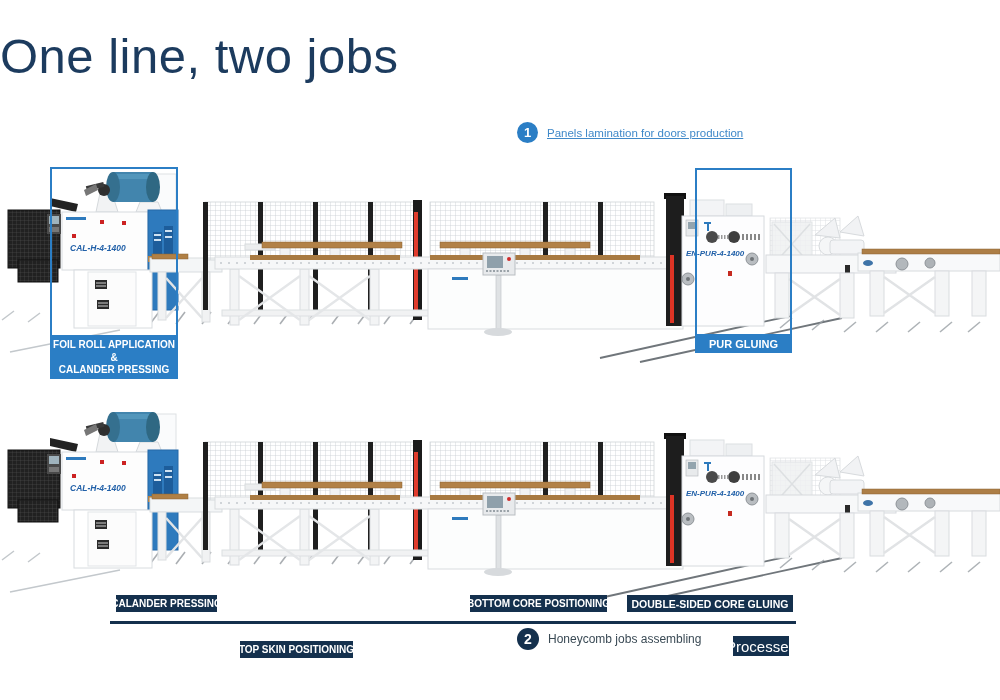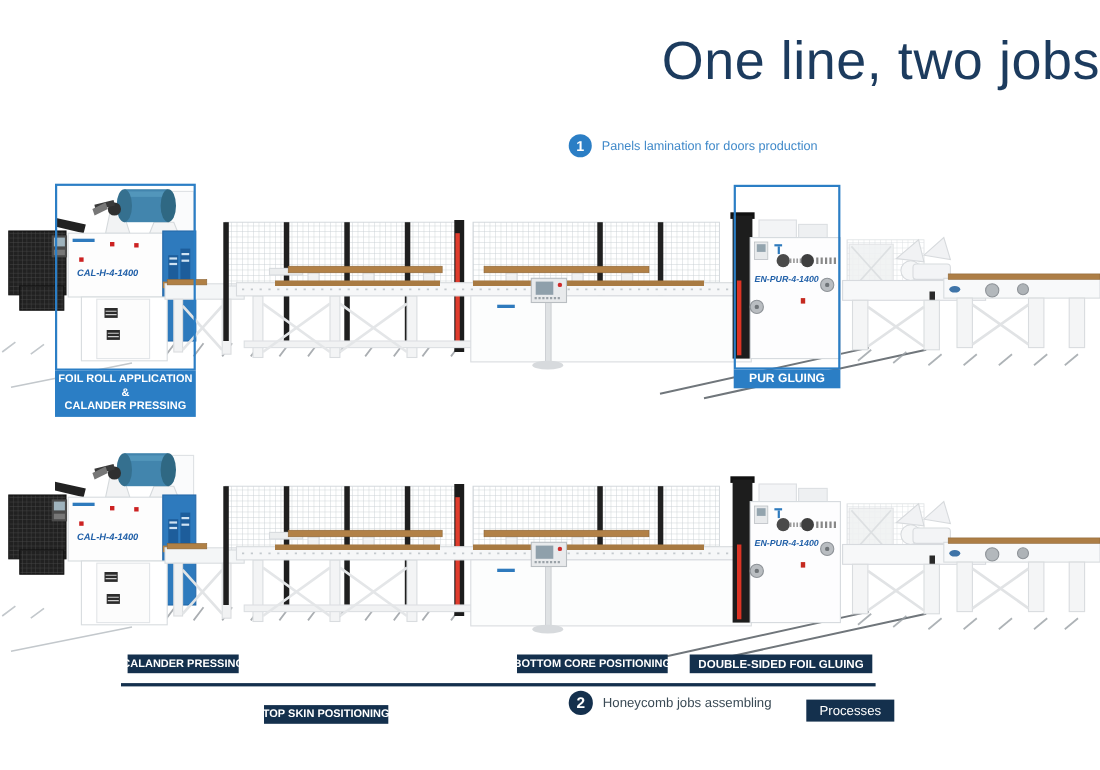--- a/index.html
+++ b/index.html
@@ -1,37 +1,37 @@
 <!DOCTYPE html>
 <html><head>
 <meta charset="utf-8">
 <style>
   html,body{margin:0;padding:0;background:#fff;}
   .page{position:relative;width:1000px;height:700px;background:#fff;overflow:hidden;
         font-family:"Liberation Sans",sans-serif;}
-  .title{position:absolute;top:28px;left:0;width:1000px;text-align:right;
+  .title{position:absolute;top:28px;left:0;width:1000px;text-align:left;
          font-size:49px;font-weight:400;color:#1c3b5e;letter-spacing:0.5px;}
   .steprow{position:absolute;display:flex;align-items:center;gap:9px;}
   .badge{width:21px;height:21px;border-radius:50%;color:#fff;font-weight:bold;
          font-size:13px;display:flex;align-items:center;justify-content:center;flex:0 0 auto;}
   .badge.b1{background:#2b7ec5;}
   .badge.b2{background:#14304d;width:22px;height:22px;font-size:14px;}
-  .step1-label{font-size:11.5px;color:#4089c9;}
+  .step1-label{font-size:11.5px;color:#4089c9;text-decoration:underline;}
   .step2-label{font-size:12px;color:#3a4a55;}
   .machine-svg{position:absolute;left:0;width:1000px;height:205px;}
   .hl{position:absolute;z-index:5;}
   .hl-frame{border:2px solid #2b7ec5;box-sizing:border-box;width:100%;}
   .hl-label{background:#2b7ec5;color:#fff;font-weight:bold;text-align:center;
             font-size:10px;line-height:12.5px;padding:2px 1px;box-sizing:border-box;width:100%;}
   .plabel{position:absolute;background:#14304d;color:#fff;font-weight:bold;font-size:10.5px;
           height:17px;display:flex;align-items:center;justify-content:center;
           white-space:nowrap;z-index:5;box-sizing:border-box;}
   .divider{position:absolute;left:110px;top:621px;width:686px;height:3px;background:#14304d;}
-  .btn{position:absolute;left:733px;top:636px;width:80px;height:20px;background:#14304d;
-       color:#fff;font-size:12px;display:flex;align-items:center;justify-content:center;
+  .btn{position:absolute;left:733px;top:636px;width:56px;height:20px;background:#14304d;
+       color:#fff;font-size:15px;display:flex;align-items:center;justify-content:center;
        cursor:pointer;z-index:6;}
   svg text{font-family:"Liberation Sans",sans-serif;}
 </style>
 </head>
 <body>
 
 <div class="page">
 
   <svg width="0" height="0" style="position:absolute" aria-hidden="true">
     <defs>
@@ -209,33 +209,33 @@
   </svg>
 
   <div class="hl" style="left:50px;top:167px;width:128px;">
     <div class="hl-frame" style="height:170px;"></div>
     <div class="hl-label">
       <div>FOIL ROLL APPLICATION &amp;</div>
       <div>CALANDER PRESSING</div>
     </div>
   </div>
 
-  <div class="hl" style="left:667px;top:168px;width:97px;">
+  <div class="hl" style="left:667px;top:168px;width:97px;padding-left:28px;">
     <div class="hl-frame" style="height:168px;"></div>
     <div class="hl-label" style="font-size:11px;line-height:13px;">PUR GLUING</div>
   </div>
 
   <svg class="machine-svg" style="top:400px;" viewBox="0 0 1000 205">
     <use href="#machine-line"></use>
   </svg>
 
   <div class="plabel" style="left:116px;top:595px;width:101px;font-size:10px;">CALANDER PRESSING</div>
   <div class="plabel" style="left:240px;top:625px;width:113px;font-size:10px;margin-top:16px;">TOP SKIN POSITIONING</div>
   <div class="plabel" style="left:470px;top:595px;width:137px;font-size:10px;">BOTTOM CORE POSITIONING</div>
-  <div class="plabel" style="left:627px;top:595px;width:166px;font-size:10.5px;">DOUBLE-SIDED FOIL GLUING</div>
+  <div class="plabel" style="left:627px;top:595px;width:166px;font-size:10.5px;">DOUBLE-SIDED CORE GLUING</div>
 
   <div class="divider"></div>
 
   <div class="steprow" style="left:517px;top:628px;">
     <div class="badge b2">2</div>
     <div class="step2-label">Honeycomb jobs assembling</div>
   </div>
 
   <div class="btn">Processes</div>
 

